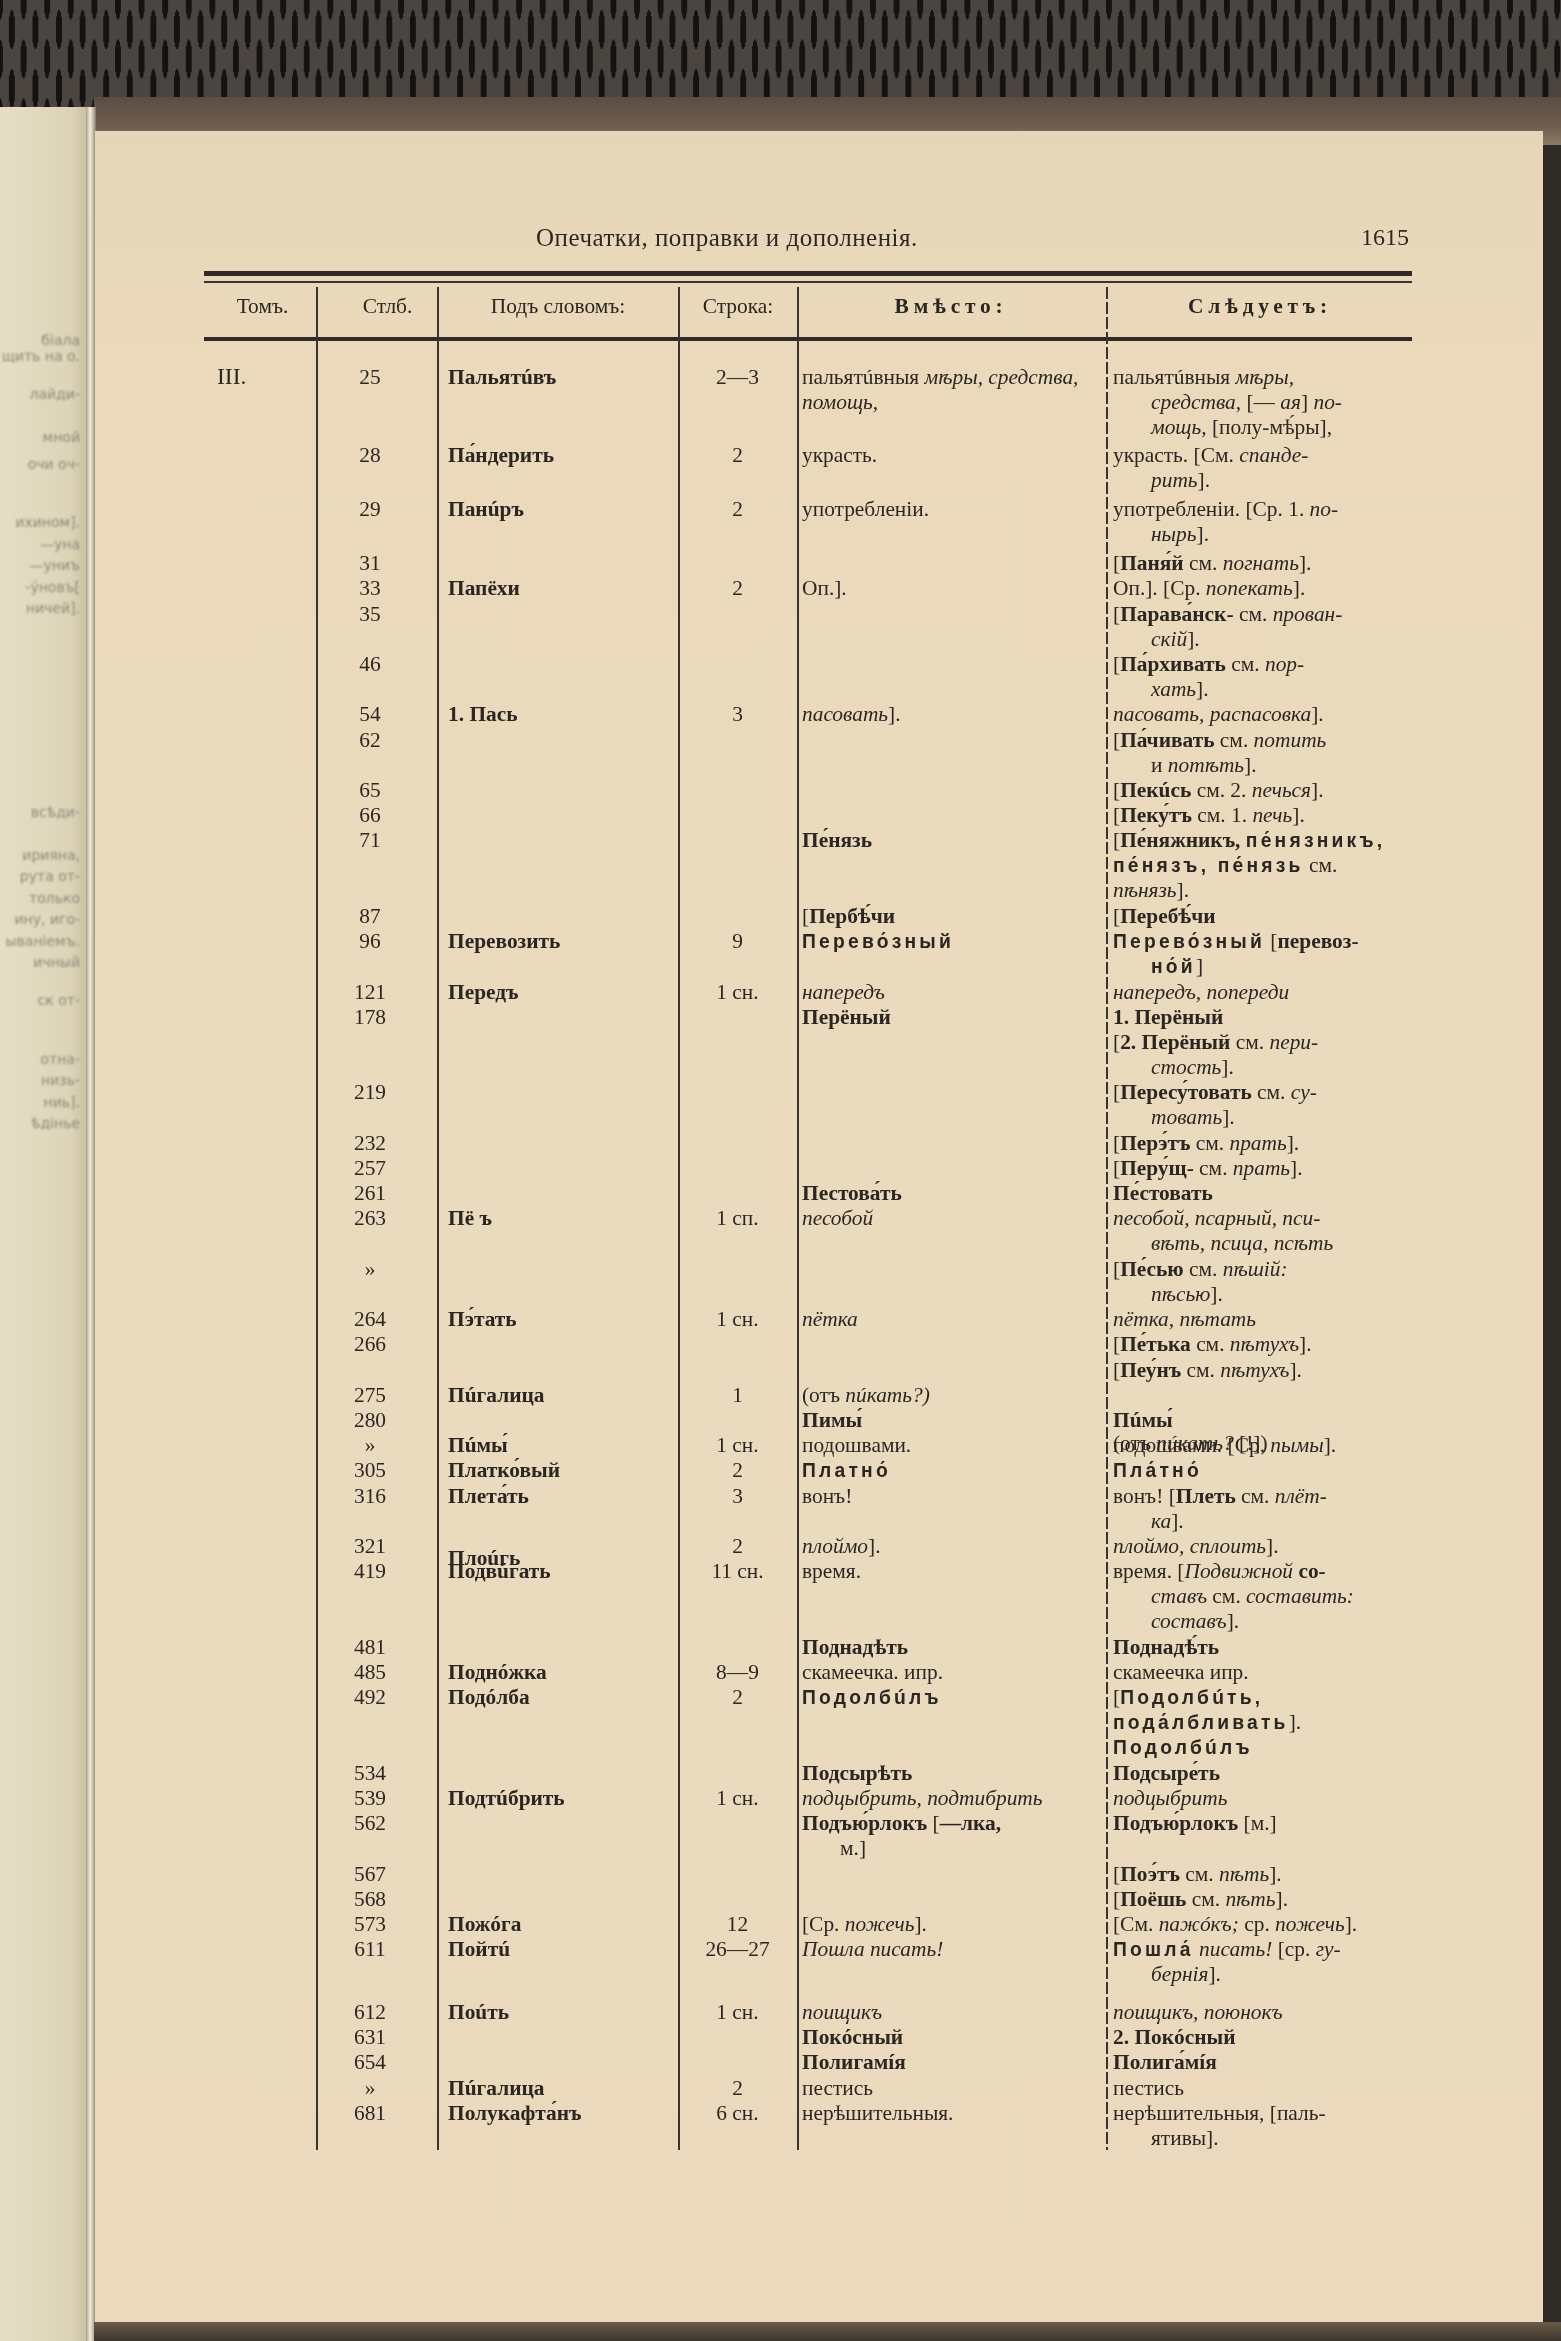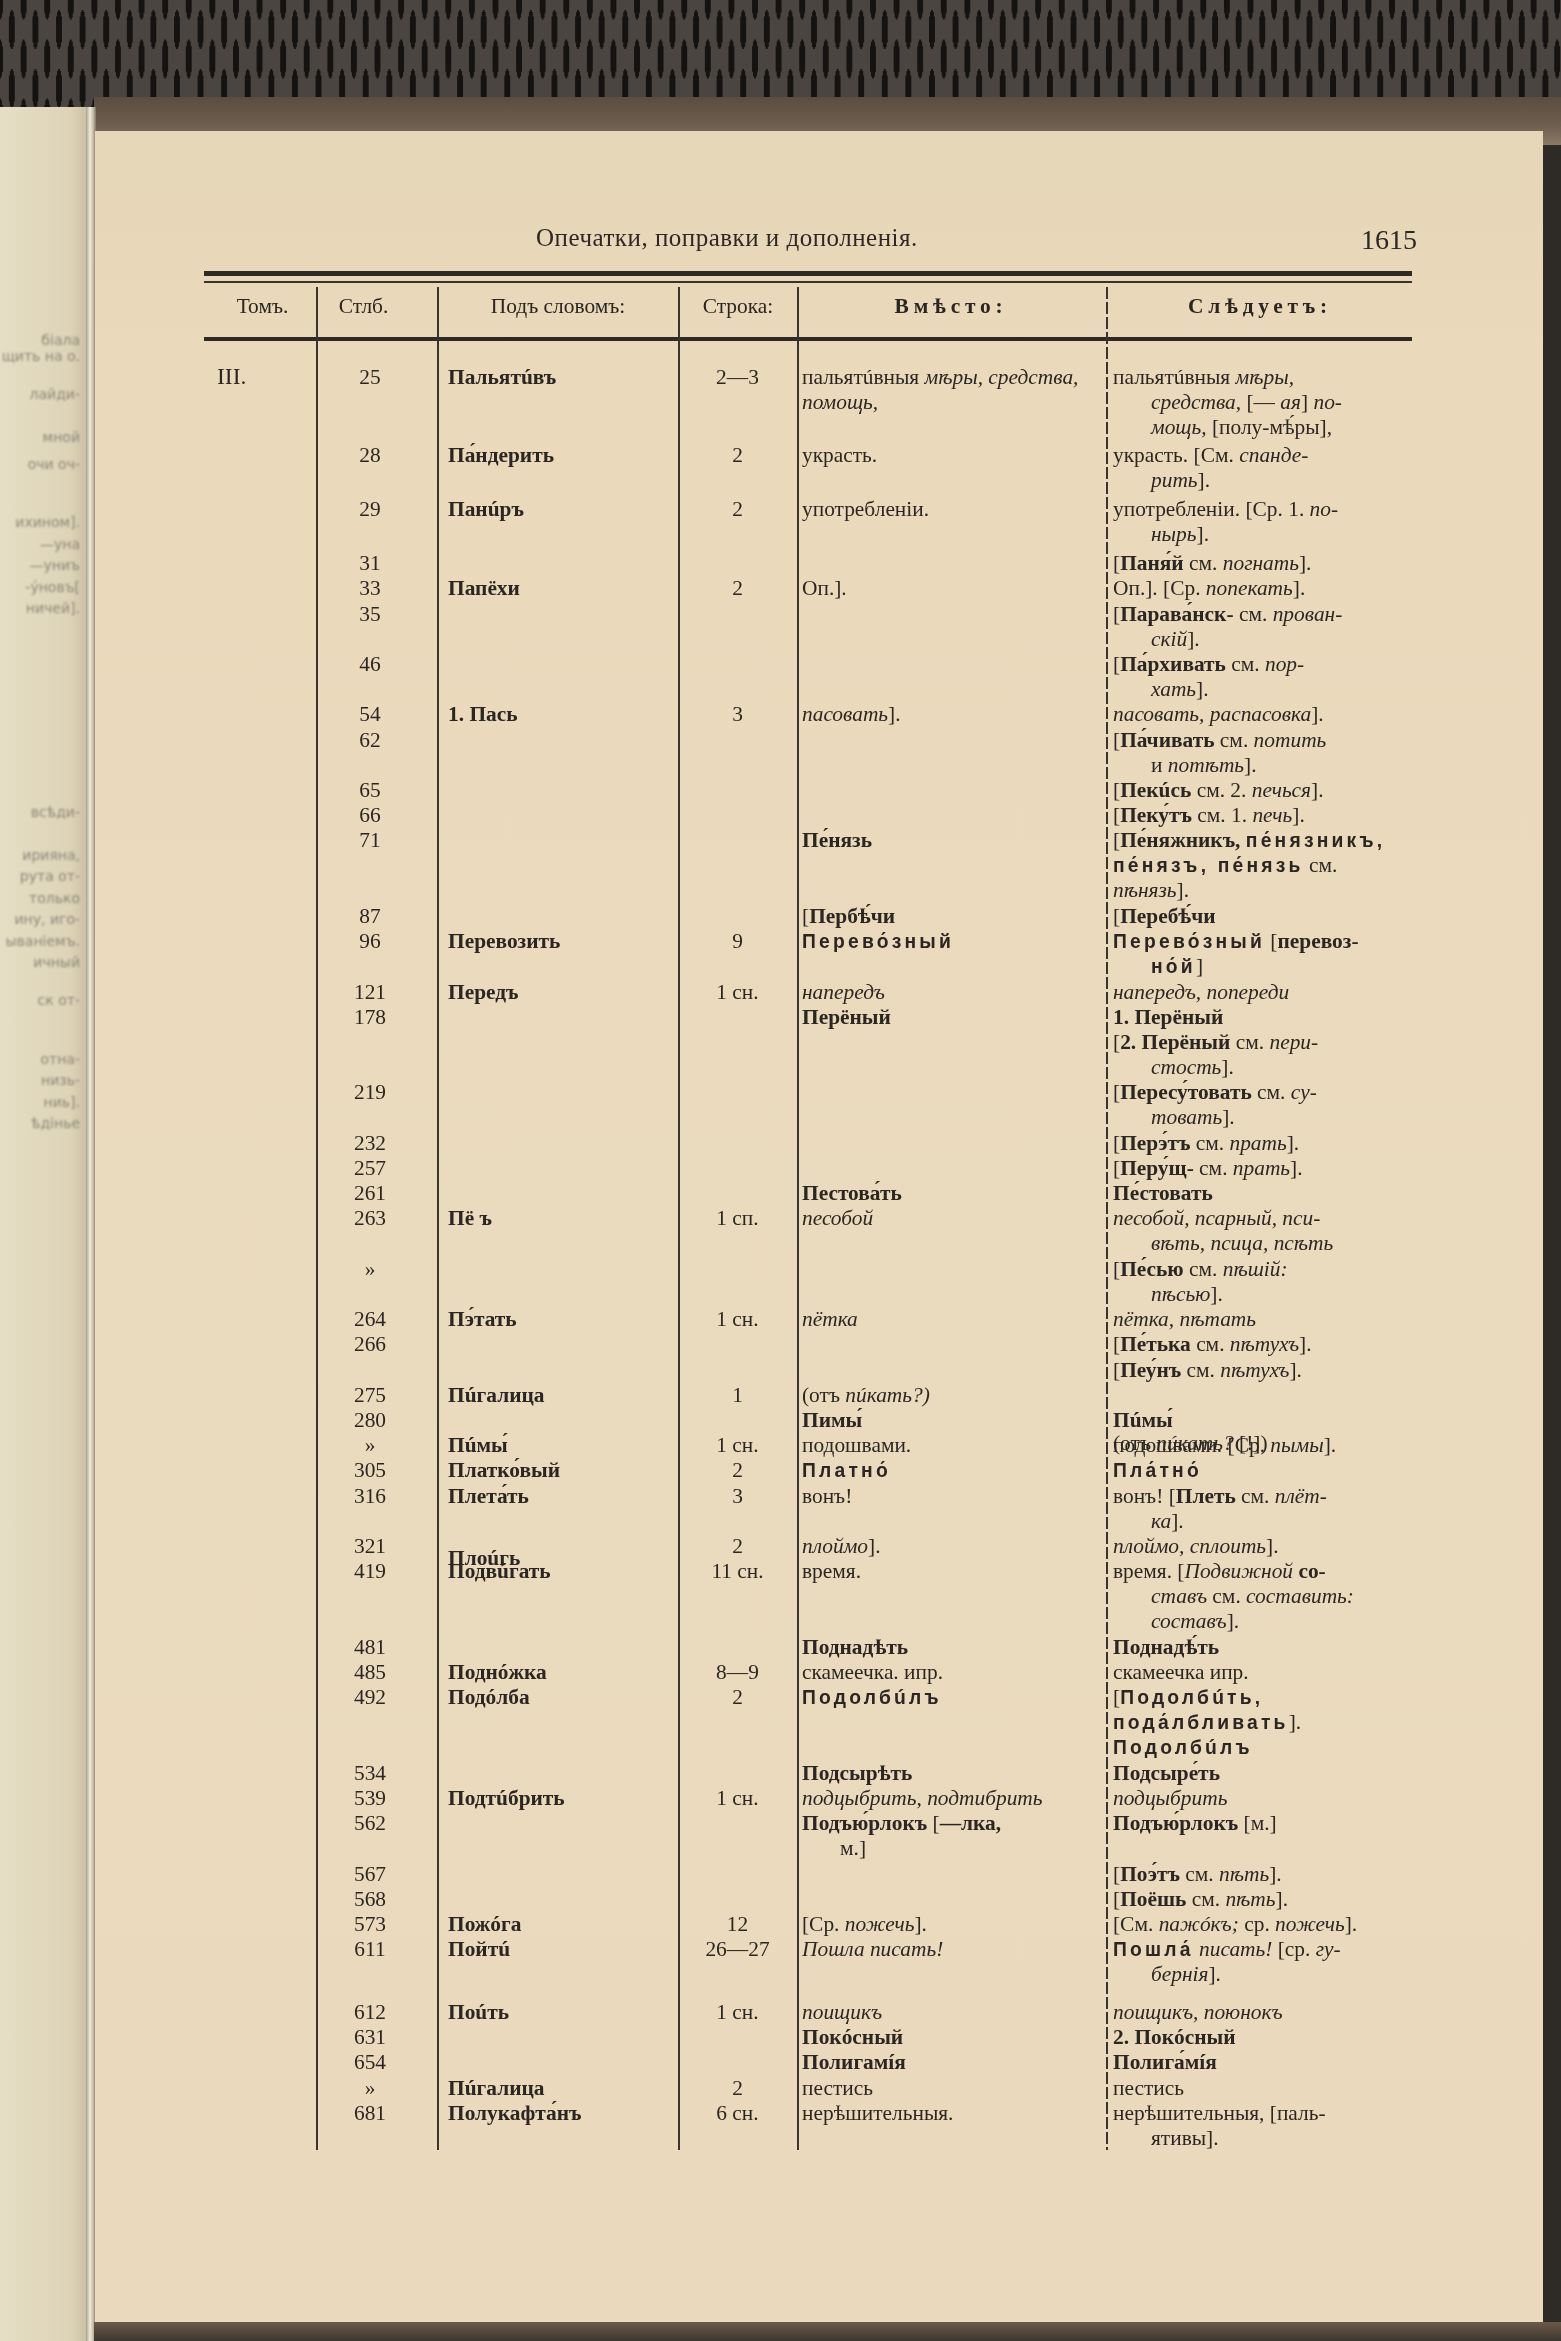--- a/index.html
+++ b/index.html
@@ -42,21 +42,21 @@
     position:absolute; left:95px; top:131px; width:1448px; height:2193px;
     background:linear-gradient(180deg,#e6d6b8 0%,#ead9bb 10%,#ebdbbe 60%,#ead9bc 100%);
   }
   .running-head {
     position:absolute; top:224px; left:536px;
     font-size:25px; letter-spacing:0.5px; color:#2d2823;
     font-family:"Liberation Serif", serif;
   }
   .page-number {
     position:absolute; top:224px; left:1361px;
-    font-size:28px; color:#2d2823;
+    font-size:24px; color:#2d2823;
   }
   .rule-thick {
     position:absolute; left:204px; width:1208px; height:5.4px; background:#2f2a25;
   }
   .rule-thin {
     position:absolute; left:204px; width:1208px; height:1.6px; background:#39332d;
   }
   .vline {
     position:absolute; width:1.6px; background:#3a342e;
   }
@@ -119,21 +119,21 @@
 <div class="rule-thin" style="top:281px"></div>
 <div class="rule-thick" style="top:337px;height:4.3px"></div>
 
 <div class="vline" style="left:316px;top:287px;height:1863px"></div>
 <div class="vline" style="left:437px;top:287px;height:1863px"></div>
 <div class="vline" style="left:678px;top:287px;height:1863px"></div>
 <div class="vline" style="left:797px;top:287px;height:1863px"></div>
 <div class="vline dashed" style="left:1106px;top:287px;height:1863px"></div>
 
 <div class="th" style="left:209px;width:107px">Томъ.</div>
-<div class="th" style="left:305px;width:117px">Стлб.</div>
+<div class="th" style="left:329px;width:117px">Стлб.</div>
 <div class="th" style="left:438px;width:240px">Подъ словомъ:</div>
 <div class="th" style="left:679px;width:118px">Строка:</div>
 <div class="th spaced" style="left:798px;width:306px">Вмѣсто:</div>
 <div class="th spaced" style="left:1107px;width:306px">Слѣдуетъ:</div>
 
 <div class="cell tom" style="top:364px">III.</div>
 
 <div id="rows">
     <div class="cell col" style="top: 365px;">25</div>
     <div class="cell word" style="top: 365px;">Пальятúвъ</div>

